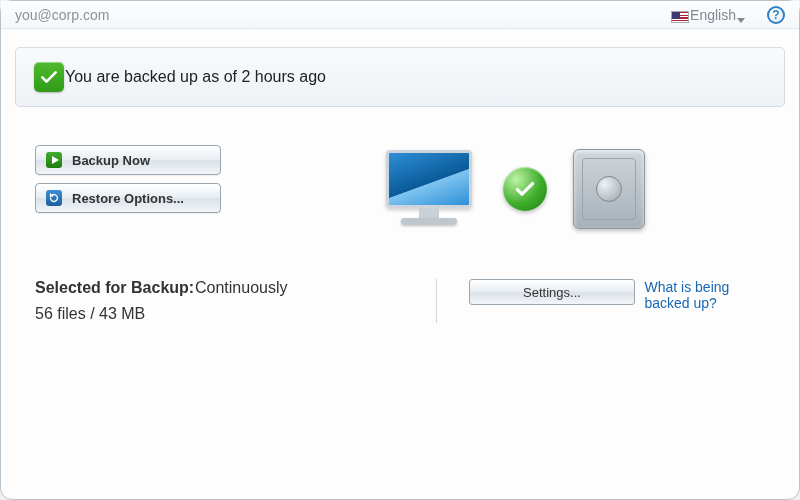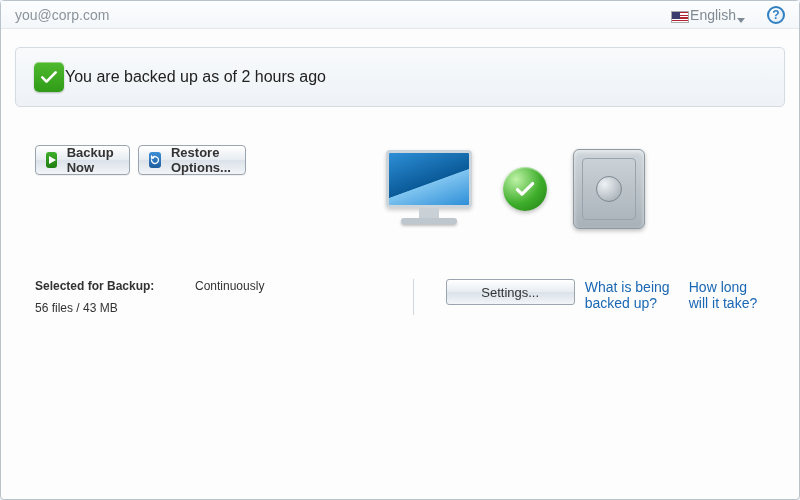--- a/index.html
+++ b/index.html
@@ -10,21 +10,21 @@
     color: #333;
     width: 800px;
     height: 500px;
     overflow: hidden;
   }
   .outer {
     width: 800px;
     height: 500px;
     background: #fdfdfe;
     border: 1px solid #b9c3cc;
-    border-radius: 4px;
+    border-radius: 12px;
     padding: 0;
   }
   .topbar {
     height: 28px;
     display: flex;
     align-items: center;
     padding: 0 14px;
     color: #8b949c;
     font-size: 14px;
     border-bottom: 1px solid #e4e8ec;
@@ -89,21 +89,21 @@
   }
   .check-badge svg { width: 20px; height: 20px; }
   .status-text { font-size: 16px; color:#222; }
 
   .mid {
     display:flex;
     padding: 38px 34px 10px 34px;
     gap: 40px;
     align-items:flex-start;
   }
-  .actions { display:flex; flex-direction:row; gap:8px; width: 186px; }
+  .actions { display:flex; flex-direction:column; gap:8px; width: 186px; }
   .btn {
     height: 30px;
     border: 1px solid #9aa5af;
     border-radius: 4px;
     background: linear-gradient(#ffffff,#e8edf2 48%, #dbe2e9 52%, #f2f5f8);
     display:flex; align-items:center; gap:10px;
     padding: 0 10px;
     font-size: 13px;
     font-weight: 600;
     color:#333;
@@ -177,21 +177,21 @@
   .info {
     display:flex;
     padding: 40px 34px 10px 34px;
     gap: 10px;
   }
   .info-left{
     flex:1.25;
     display:grid;
     grid-template-columns: 160px 1fr;
     row-gap:8px;
-    font-size:12px;
+    font-size:16px;
     color:#333;
   }
   .info-left .lbl{font-weight:600;}
   .divider{
     width:1px;background:#d0d6dd;margin:0 22px;align-self:stretch;
   }
   .info-right{
     flex:1;
     display:flex;flex-direction:row;gap:10px;
     align-items:stretch;
@@ -273,17 +273,16 @@
       <span>56 files / 43 MB</span>
     </div>
 
     <div class="divider"></div>
 
     <div class="info-right">
       <div class="settings-btn">
         <span>Settings...</span>
       </div>
       <span class="link">What is being backed up?</span>
-      <span class="link">How long will it take?</span>
     </div>
   </div>
 
 </div>
 
 </body></html>

